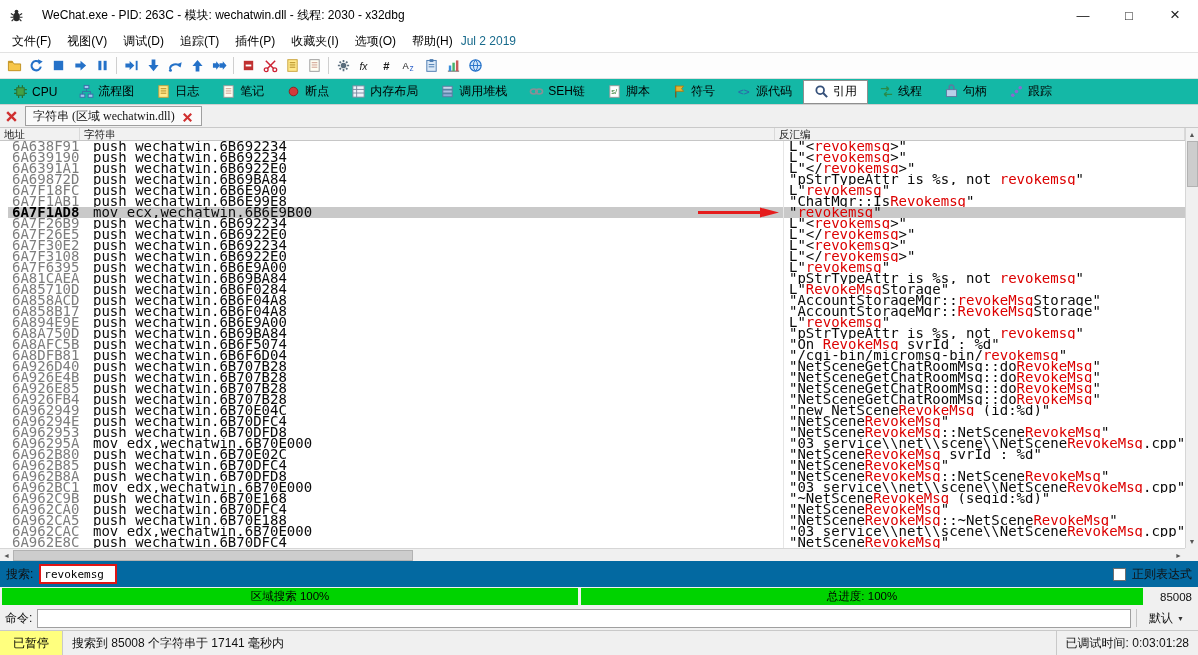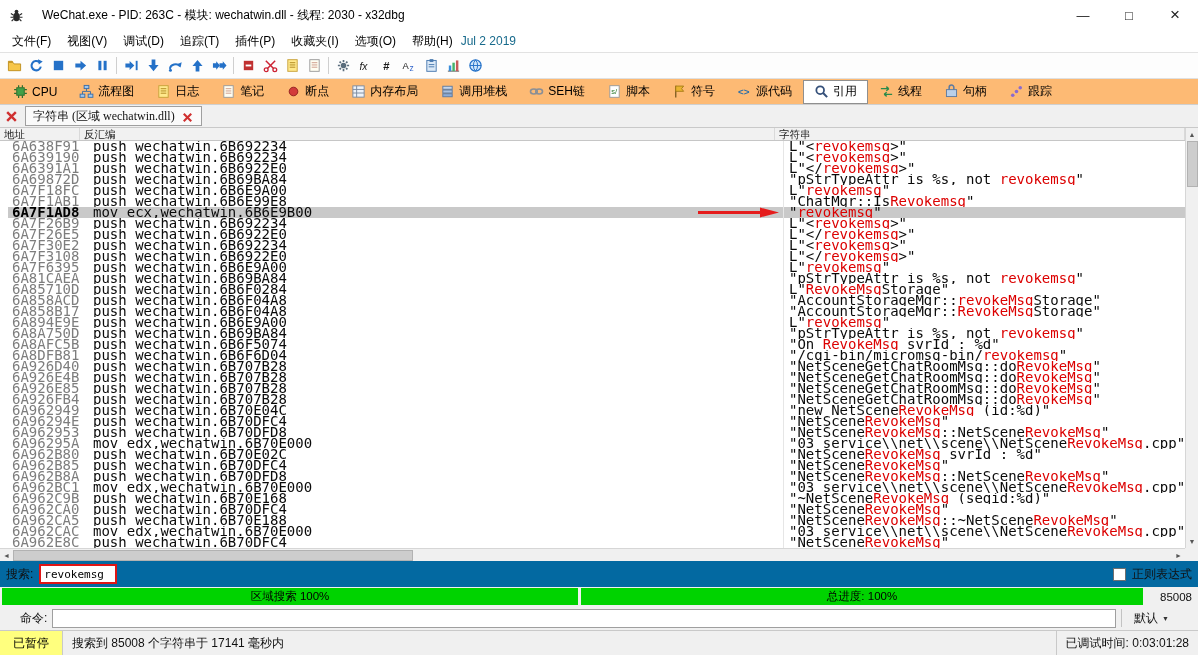--- a/index.html
+++ b/index.html
@@ -16,21 +16,21 @@
 
 .menubar{flex:0 0 23px;background:#fff;display:flex;align-items:center;padding:0 4px;border-bottom:1px solid #e2e2e2;}
 .menu-item{padding:2px 8px;color:#000;}
 .build-date{margin-left:0;color:#176a8c;}
 
 .toolbar{flex:0 0 26px;background:#fdfdfd;display:flex;align-items:center;padding:0 3px;border-bottom:1px solid #e0e0e0;}
 .tbtn{width:22px;height:22px;display:inline-flex;align-items:center;justify-content:center;}
 .tsep{width:0;height:17px;border-left:1px solid #cfcfcf;margin:0 3px;}
 .icon{display:inline-flex;align-items:center;justify-content:center;}
 
-.tabbar{flex:0 0 26px;background:#fdba74;display:flex;align-items:center;padding:0 2px;border-bottom:1px solid #cfcfcf;}
+.tabbar{flex:0 0 26px;background:#14b8a6;display:flex;align-items:center;padding:0 2px;border-bottom:1px solid #cfcfcf;}
 .tab{display:flex;align-items:center;gap:4px;padding:0 10px;height:24px;border:1px solid transparent;color:#000;white-space:nowrap;}
 .tab.sel{background:#fff;border-color:#8f8f8f;}
 
 .doctabs{flex:0 0 23px;background:#f0f0f0;display:flex;align-items:center;gap:5px;padding:0 3px;border-bottom:1px solid #c9c9c9;}
 .closeall{width:17px;height:17px;display:inline-flex;align-items:center;justify-content:center;}
 .doctab{display:flex;align-items:center;gap:6px;height:20px;padding:0 7px;background:#fafafa;border:1px solid #9f9f9f;white-space:nowrap;font-family:Liberation Serif, serif;}
 .doctab-x{width:13px;height:13px;display:inline-flex;}
 
 .table-wrap{position:relative;flex:0 0 433px;background:#fff;overflow:hidden;}
 .thead{display:grid;grid-template-columns:80px 695px 1fr;height:13px;background:#f1f1f1;border-bottom:1px solid #c6c6c6;padding-right:13px;font-size:10.5px;}
@@ -60,21 +60,21 @@
 .cb{width:13px;height:13px;background:#fff;border:1px solid #6f6f6f;}
 
 .progressrow{flex:0 0 19px;display:flex;align-items:stretch;gap:3px;padding:1px 2px;background:#f0f0f0;}
 .pbar{position:relative;overflow:hidden;background:#e6e6e6;}
 .pbar1{width:576px;}
 .pbar2{flex:1;}
 .pfill{position:absolute;top:0;left:0;bottom:0;}
 .plabel{position:absolute;top:0;left:0;right:0;bottom:0;display:flex;align-items:center;justify-content:center;font-size:11.5px;color:#000;}
 .pcount{width:50px;display:flex;align-items:center;justify-content:flex-end;padding-right:4px;font-size:11.5px;}
 
-.cmdrow{flex:0 0 24px;display:flex;align-items:center;gap:5px;padding:0 20px;background:#f0f0f0;}
+.cmdrow{flex:0 0 24px;display:flex;align-items:center;gap:5px;padding:0 5px;background:#f0f0f0;}
 .cmd-input{flex:1;height:19px;border:1px solid #9f9f9f;background:#fff;font-family:"DejaVu Sans Mono",monospace;font-size:11px;padding:0 3px;outline:none;}
 .cmd-profile{display:flex;align-items:center;gap:4px;padding:0 9px 0 12px;border-left:1px solid #c3c3c3;height:18px;}
 .ddarrow{font-size:7px;color:#333;}
 
 .statusbar{flex:1;display:flex;align-items:center;background:#f0f0f0;border-top:1px solid #c9c9c9;}
 .status-state{background:#ffff7e;align-self:stretch;display:flex;align-items:center;padding:0 13px;color:#000;}
 .ssep{width:0;align-self:stretch;border-left:1px solid #c9c9c9;}
 .status-msg{padding:0 9px;}
 .status-time{padding:0 9px;}
 </style>
@@ -435,22 +435,22 @@
           <svg viewBox="0 0 16 16" width="15" height="15" xmlns="http://www.w3.org/2000/svg">
             <path d="M3.4 3.4 12.6 12.6M12.6 3.4 3.4 12.6" stroke="#d03030" stroke-width="2.6"></path>
           </svg>
         </span>
     </div>
   </div>
 
   <div class="table-wrap">
     <div class="thead">
       <span class="th">地址</span>
+      <span class="th">字符串</span>
       <span class="th">反汇编</span>
-      <span class="th">字符串</span>
     </div>
     <div class="tbody">
         <div class="trow"><span class="td td-addr">6A638F91</span><span class="td td-dis">push wechatwin.6B692234</span><span class="td td-str">L"&lt;<u class="match">revokemsg</u>&gt;"</span></div>
         <div class="trow"><span class="td td-addr">6A639190</span><span class="td td-dis">push wechatwin.6B692234</span><span class="td td-str">L"&lt;<u class="match">revokemsg</u>&gt;"</span></div>
         <div class="trow"><span class="td td-addr">6A6391A1</span><span class="td td-dis">push wechatwin.6B6922E0</span><span class="td td-str">L"&lt;/<u class="match">revokemsg</u>&gt;"</span></div>
         <div class="trow"><span class="td td-addr">6A69872D</span><span class="td td-dis">push wechatwin.6B69BA84</span><span class="td td-str">"pStrTypeAttr is %s, not <u class="match">revokemsg</u>"</span></div>
         <div class="trow"><span class="td td-addr">6A7F18FC</span><span class="td td-dis">push wechatwin.6B6E9A00</span><span class="td td-str">L"<u class="match">revokemsg</u>"</span></div>
         <div class="trow"><span class="td td-addr">6A7F1AB1</span><span class="td td-dis">push wechatwin.6B6E99E8</span><span class="td td-str">"ChatMgr::Is<u class="match">Revokemsg</u>"</span></div>
         <div class="trow sel"><span class="td td-addr">6A7F1AD8</span><span class="td td-dis">mov ecx,wechatwin.6B6E9B00</span><span class="td td-str">"<u class="match">revokemsg</u>"</span><span class="row-arrow"><svg width="84" height="11" viewBox="0 0 84 11" xmlns="http://www.w3.org/2000/svg">
               <path d="M2 5.5H66" stroke="#e51c1c" stroke-width="3"></path>

